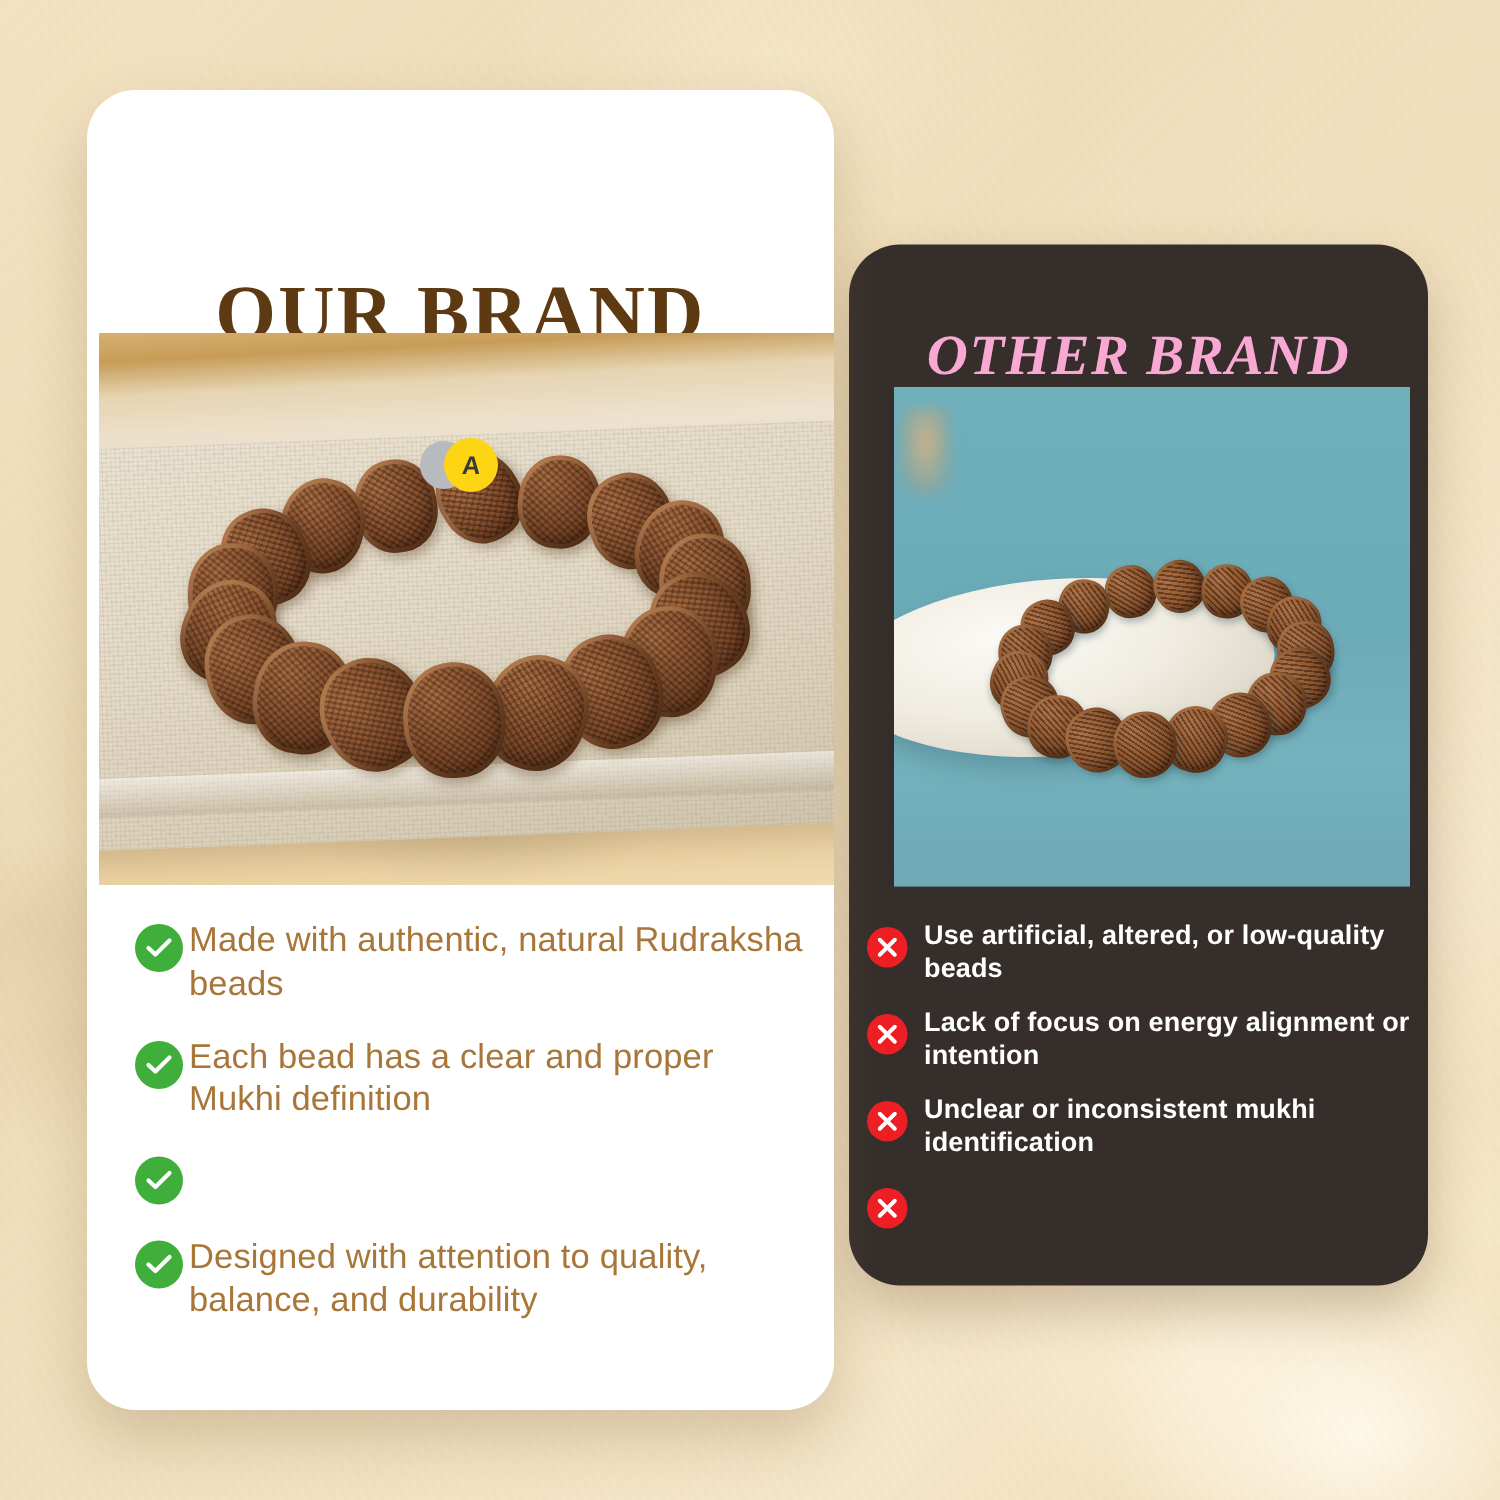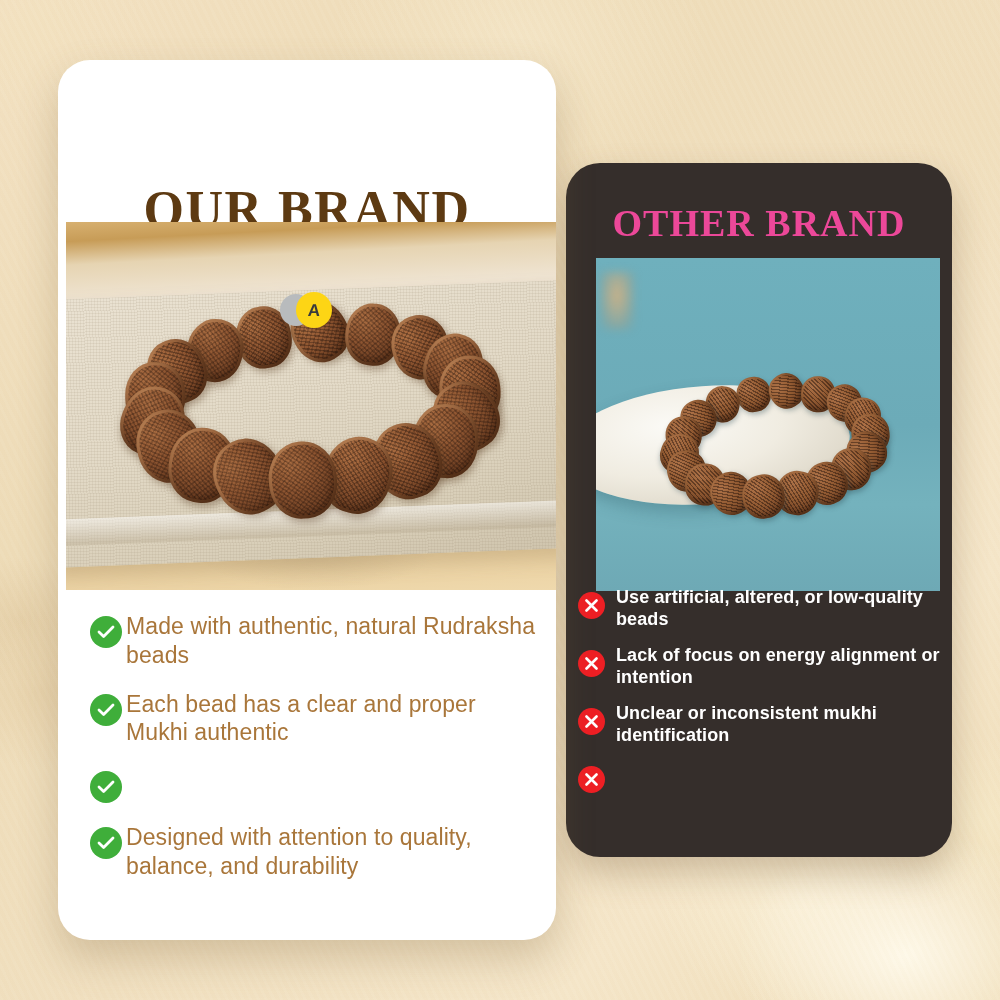--- a/index.html
+++ b/index.html
@@ -212,23 +212,24 @@
     letter-spacing: .1px;
   }
 
   
   .other-title {
     text-align: center;
     font-family: "Liberation Serif", "DejaVu Serif", serif;
     font-weight: bold;
     font-size: 38px;
     letter-spacing: 1px;
-    color: #ec4899;
-    padding-top: 41px;
+    color: #f9a8d4;
+    padding-top: 55px;
     line-height: 1;
+    font-style: italic;
   }
 
   
   .other-img {
     position: absolute;
     left: 30px;
     top: 95px;
     width: 344px;
     height: 333px;
     overflow: hidden;
@@ -271,21 +272,21 @@
     left: 4px; top: 14px;
     width: 34px; height: 58px;
     background: radial-gradient(ellipse at 50% 40%, rgba(212,178,130,.9), rgba(180,150,110,.25) 70%, rgba(180,150,110,0));
     filter: blur(4px);
   }
 
   
   .other-list {
     position: absolute;
     left: 12px;
-    top: 424px;
+    top: 450px;
     width: 366px;
   }
   .other-item {
     display: flex;
     align-items: flex-start;
     gap: 11px;
     margin-bottom: 14px;
   }
   .cross {
     flex: 0 0 auto;
@@ -425,21 +426,21 @@
           </svg>
         </span>
         <span class="our-text">Made with authentic, natural Rudraksha beads</span>
       </div>
       <div class="our-item">
         <span class="check">
           <svg width="18" height="16" viewBox="0 0 18 16">
             <path d="M2 8 L6.6 12.4 L16 3" fill="none" stroke="#fff" stroke-width="2.8" stroke-linecap="round" stroke-linejoin="round"></path>
           </svg>
         </span>
-        <span class="our-text">Each bead has a clear and proper Mukhi authentic</span>
+        <span class="our-text">Each bead has a clear and proper Mukhi definition</span>
       </div>
       <div class="our-item">
         <span class="check">
           <svg width="18" height="16" viewBox="0 0 18 16">
             <path d="M2 8 L6.6 12.4 L16 3" fill="none" stroke="#fff" stroke-width="2.8" stroke-linecap="round" stroke-linejoin="round"></path>
           </svg>
         </span>
       </div>
       <div class="our-item">
         <span class="check">

